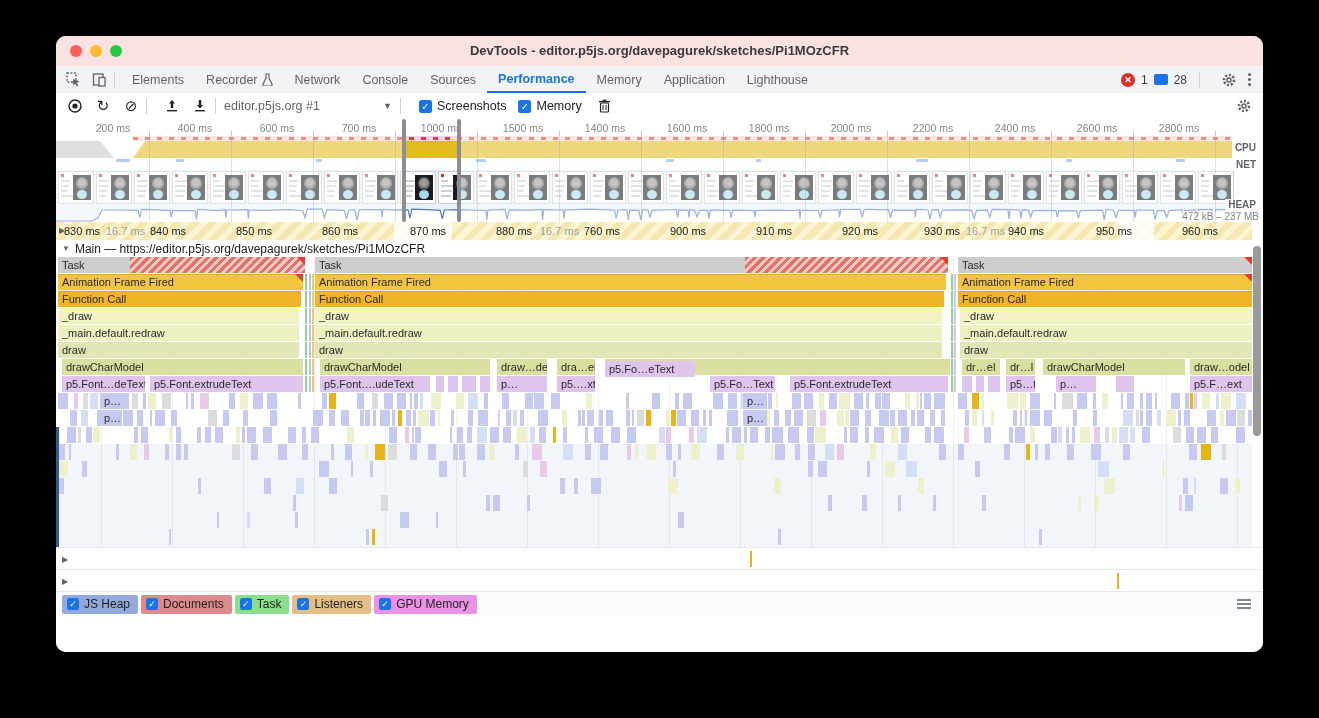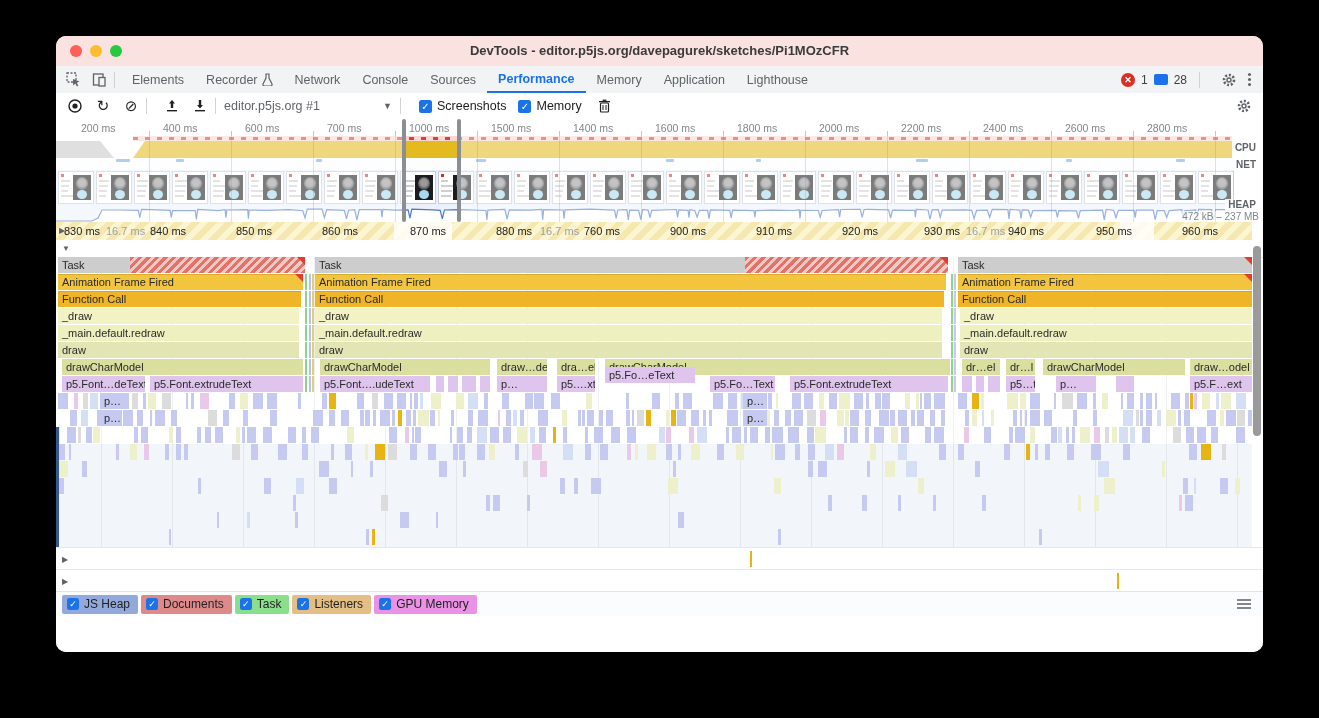--- a/index.html
+++ b/index.html
@@ -32,21 +32,21 @@
   .tbtn{margin-left:10px;display:flex;align-items:center;justify-content:center;width:18px;height:18px;color:#202124;}
   .uni{font-size:15px;line-height:18px;}
   #profile-select{display:flex;align-items:center;width:168px;justify-content:space-between;color:#5f6368;margin:0 2px;}
   .caret{font-size:9px;color:#5f6368;}
   .cbox{width:13px;height:13px;border-radius:2.5px;background:#1a73e8;color:#fff;font-size:10px;line-height:13px;
         text-align:center;margin-right:5px;}
   .cblabel{display:flex;align-items:center;margin-left:12px;}
   #toolbar-gear{margin-left:auto;margin-right:10px;}
   
   #overview{position:absolute;left:0;top:83px;width:100%;height:103px;background:#fff;overflow:hidden;}
-  .ovlabel{position:absolute;top:1px;height:16px;line-height:16px;font-size:10.5px;color:#80868b;text-align:left;width:64px;}
+  .ovlabel{position:absolute;top:1px;height:16px;line-height:16px;font-size:10.5px;color:#80868b;text-align:center;width:64px;}
   .ovtick{position:absolute;top:12px;width:1px;height:5px;background:#c3c6ca;}
   .ovgrid{position:absolute;top:17px;height:86px;width:1px;background:rgba(110,140,205,.25);}
   #redstrip{position:absolute;left:77px;top:17px;width:1099px;height:5px;background:#f6d7d3;}
   #redstrip:after{content:"";position:absolute;left:0;top:1px;right:0;height:3px;
      background:repeating-linear-gradient(90deg,#dd3f34 0 5px,transparent 5px 12px);}
   #cpuband{position:absolute;left:0;top:22px;width:1176px;height:17px;}
   #cpugray{position:absolute;left:0;top:0;width:58px;height:17px;background:#c9c9c9;
      clip-path:polygon(0 0,44px 0,58px 100%,0 100%);}
   #cpugold{position:absolute;left:77px;top:0;width:1099px;height:17px;background:#e3ba20;
      clip-path:polygon(0 100%,12px 0,100% 0,100% 100%);}
@@ -679,20 +679,21 @@
           <div class="frlabel" style="left: 868px;">930 ms</div>
           <div class="frlabel gray" style="left: 910px;">16.7 ms</div>
           <div class="frlabel" style="left: 952px;">940 ms</div>
           <div class="frlabel" style="left: 1040px;">950 ms</div>
           <div class="frlabel" style="left: 1126px;">960 ms</div>
         </div>
     </div>
 
     <div id="mainheader">
       <span class="exp">▼</span>
+      <span>Main — https://editor.p5js.org/davepagurek/sketches/Pi1MOzCFR</span>
     </div>
 
     <div id="flame">
       <div id="flamelower"></div>
       <div id="fgrids">
           <div class="fgrid" style="left: 45px;"></div>
           <div class="fgrid" style="left: 116px;"></div>
           <div class="fgrid" style="left: 187px;"></div>
           <div class="fgrid" style="left: 258px;"></div>
           <div class="fgrid" style="left: 329px;"></div>
@@ -1152,21 +1153,21 @@
           <div class="bar js4" style="left: 1134px; top: 102px; width: 62px;">draw…odel</div>
           <div class="bar font" style="left: 6px; top: 119px; width: 83px;">p5.Font…deText</div>
           <div class="bar font" style="left: 94px; top: 119px; width: 153px;">p5.Font.extrudeText</div>
           <div class="bar font" style="left: 264px; top: 119px; width: 110px;">p5.Font….udeText</div>
           <div class="bar font" style="left: 380px; top: 119px; width: 8px;"></div>
           <div class="bar font" style="left: 392px; top: 119px; width: 10px;"></div>
           <div class="bar font" style="left: 406px; top: 119px; width: 14px;"></div>
           <div class="bar font" style="left: 424px; top: 119px; width: 10px;"></div>
           <div class="bar font" style="left: 441px; top: 119px; width: 50px;">p…</div>
           <div class="bar font" style="left: 501px; top: 119px; width: 38px;">p5.…xt</div>
-          <div class="bar font" style="left: 549px; top: 110px; width: 90px;">p5.Fo…eText</div>
+          <div class="bar font" style="left: 549px; top: 104px; width: 90px;">p5.Fo…eText</div>
           <div class="bar font" style="left: 654px; top: 119px; width: 65px;">p5.Fo…Text</div>
           <div class="bar font" style="left: 734px; top: 119px; width: 158px;">p5.Font.extrudeText</div>
           <div class="bar font" style="left: 906px; top: 119px; width: 10px;"></div>
           <div class="bar font" style="left: 920px; top: 119px; width: 8px;"></div>
           <div class="bar font" style="left: 932px; top: 119px; width: 12px;"></div>
           <div class="bar font" style="left: 950px; top: 119px; width: 29px;">p5…t</div>
           <div class="bar font" style="left: 1000px; top: 119px; width: 40px;">p…</div>
           <div class="bar font" style="left: 1060px; top: 119px; width: 18px;"></div>
           <div class="bar font" style="left: 1134px; top: 119px; width: 62px;">p5.F…ext</div>
           <div class="bar plabel" style="left: 44px; top: 136px; width: 22px;">p…</div>

